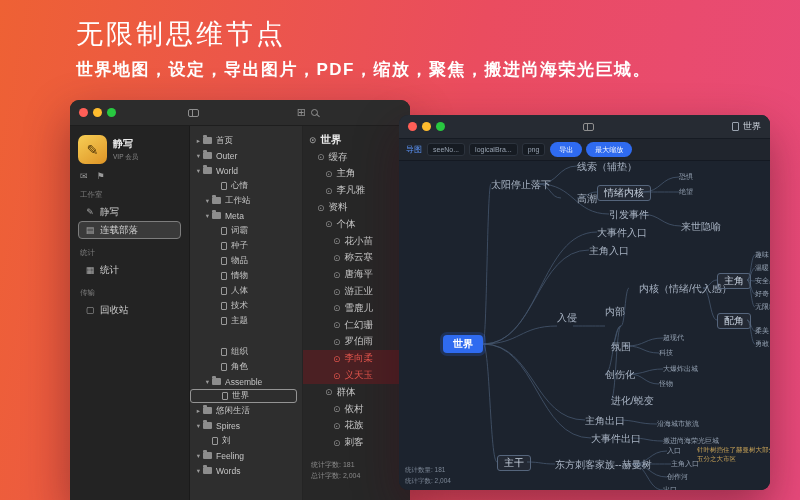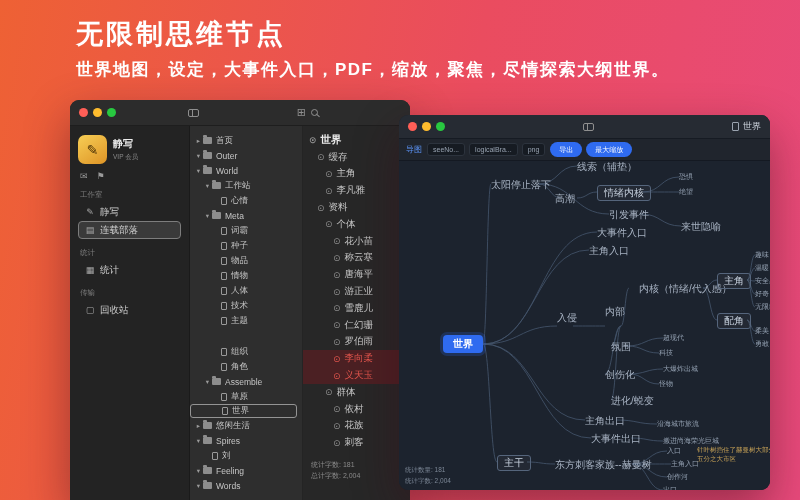--- a/index.html
+++ b/index.html
@@ -3,21 +3,21 @@
 <meta charset="utf-8">
 <style>
   * { box-sizing: border-box; margin: 0; padding: 0; }
   html,body { width: 800px; height: 500px; }
   body {
     font-family: "Liberation Sans","DejaVu Sans",sans-serif;
     overflow: hidden; position: relative;
     background: linear-gradient(100deg,#ee6134 0%,#ea4c5f 55%,#e84a7c 100%);
   }
   
-  .hero-title { position:absolute; left:76px; top:16px; color:#fff; font-size:27px; font-weight:700; letter-spacing:3px; }
+  .hero-title { position:absolute; left:76px; top:16px; color:#fff; font-size:27px; font-weight:400; letter-spacing:3px; }
   .hero-sub   { position:absolute; left:76px; top:58px; color:#fff; font-size:17px; font-weight:600; letter-spacing:1.5px; }
 
   
   .window { position:absolute; overflow:hidden; box-shadow:0 18px 45px rgba(60,10,25,.45); }
   #writer-window { left:70px; top:100px; width:340px; height:400px; background:#2b2b2b; border-radius:9px 9px 0 0; z-index:1; }
   #map-window    { left:399px; top:115px; width:371px; height:375px; background:#1c232e; border-radius:9px; z-index:2; }
 
   .titlebar { height:26px; background:#2c2c2c; border-bottom:1px solid #1e1e1e; display:flex; align-items:center; padding:0 9px; gap:5px; }
   #map-window .titlebar { height:24px; background:#262b33; border-bottom:1px solid #161b23; }
   .tl { width:9px; height:9px; border-radius:50%; flex:none; }
@@ -75,21 +75,21 @@
   .mm-node.root { background:#2f6bf0; color:#fff; border-radius:4px; padding:3px 10px; font-size:10px; font-weight:700; box-shadow:0 0 0 3px rgba(47,107,240,.22); }
   .mm-node.note { color:#caa457; font-size:6.5px; white-space:normal; width:86px; line-height:1.4; }
   .m-stats { position:absolute; left:6px; bottom:4px; z-index:2; font-size:6.5px; color:#7c8796; line-height:1.6; }
   .m-title-right { display:flex; align-items:center; gap:4px; color:#cfd6df; font-size:9px; }
 </style>
 </head>
 <body>
 
 <div>
   <h1 class="hero-title">无限制思维节点</h1>
-  <p class="hero-sub">世界地图，设定，大事件入口，PDF，缩放，聚焦，尽情探索大纲世界。</p>
+  <p class="hero-sub">世界地图，设定，导出图片，PDF，缩放，聚焦，搬进尚海荣光巨城。</p>
 </div>
 
 <section class="window" id="writer-window">
   <div class="titlebar">
     <span class="tl red"></span>
     <span class="tl yellow"></span>
     <span class="tl green"></span>
     <span style="width:62px"></span>
     <span class="ic-pane"></span>
     <span class="sp"></span>
@@ -142,30 +142,30 @@
           <div class="tree-row" style="padding-left: 4px;">
             <span class="disc">▾</span>
             <span class="ic-folder"></span>
             <span>Outer</span>
           </div>
           <div class="tree-row" style="padding-left: 4px;">
             <span class="disc">▾</span>
             <span class="ic-folder"></span>
             <span>World</span>
           </div>
+          <div class="tree-row" style="padding-left: 22px;">
+            <span class="disc"></span>
+            <span class="ic-doc"></span>
+            <span>心情</span>
+          </div>
           <div class="tree-row" style="padding-left: 13px;">
             <span class="disc">▾</span>
             <span class="ic-folder"></span>
             <span>工作站</span>
           </div>
-          <div class="tree-row" style="padding-left: 22px;">
-            <span class="disc"></span>
-            <span class="ic-doc"></span>
-            <span>心情</span>
-          </div>
           <div class="tree-row" style="padding-left: 13px;">
             <span class="disc">▾</span>
             <span class="ic-folder"></span>
             <span>Meta</span>
           </div>
           <div class="tree-row" style="padding-left: 22px;">
             <span class="disc"></span>
             <span class="ic-doc"></span>
             <span>词霸</span>
           </div>
@@ -206,25 +206,20 @@
           </div>
           <div class="tree-row" style="padding-left: 22px;">
             <span class="disc"></span>
             <span class="ic-doc"></span>
             <span>角色</span>
           </div>
           <div class="tree-row" style="padding-left: 13px;">
             <span class="disc">▾</span>
             <span class="ic-folder"></span>
             <span>Assemble</span>
-          </div>
-          <div class="tree-row" style="padding-left: 22px;">
-            <span class="disc"></span>
-            <span class="ic-doc"></span>
-            <span>草原</span>
           </div>
           <div class="tree-row selected" style="padding-left: 22px;">
             <span class="disc"></span>
             <span class="ic-doc"></span>
             <span>世界</span>
           </div>
           <div class="tree-row" style="padding-left: 4px;">
             <span class="disc">▸</span>
             <span class="ic-folder"></span>
             <span>悠闲生活</span>
@@ -405,21 +400,21 @@
         <path d="M233 303 C250.5 303 250.5 316 268 316"></path>
         <path d="M233 303 C248.5 303 248.5 329 264 329"></path>
       </svg>
     <div class="m-stats">
         <div>统计数量: 181</div>
         <div>统计字数: 2,004</div>
       </div>
   <div class="mm-node root" style="left: 44px; top: 174px;">世界</div>
       <div class="mm-node label" style="left: 92px; top: 18px;">太阳停止落下</div>
       <div class="mm-node label" style="left: 178px; top: 0px;">线索（辅垫）</div>
-      <div class="mm-node label" style="left: 156px; top: 32px;">高潮</div>
+      <div class="mm-node label" style="left: 178px; top: 32px;">高潮</div>
       <div class="mm-node box" style="left: 198px; top: 24px;">情绪内核</div>
       <div class="mm-node tiny" style="left: 280px; top: 12px;">恐惧</div>
       <div class="mm-node tiny" style="left: 280px; top: 27px;">绝望</div>
       <div class="mm-node label" style="left: 210px; top: 48px;">引发事件</div>
       <div class="mm-node label" style="left: 282px; top: 60px;">来世隐喻</div>
       <div class="mm-node label" style="left: 198px; top: 66px;">大事件入口</div>
       <div class="mm-node label" style="left: 190px; top: 84px;">主角入口</div>
       <div class="mm-node label" style="left: 158px; top: 151px;">入侵</div>
       <div class="mm-node label" style="left: 206px; top: 145px;">内部</div>
       <div class="mm-node label" style="left: 240px; top: 122px;">内核（情绪/代入感）</div>

